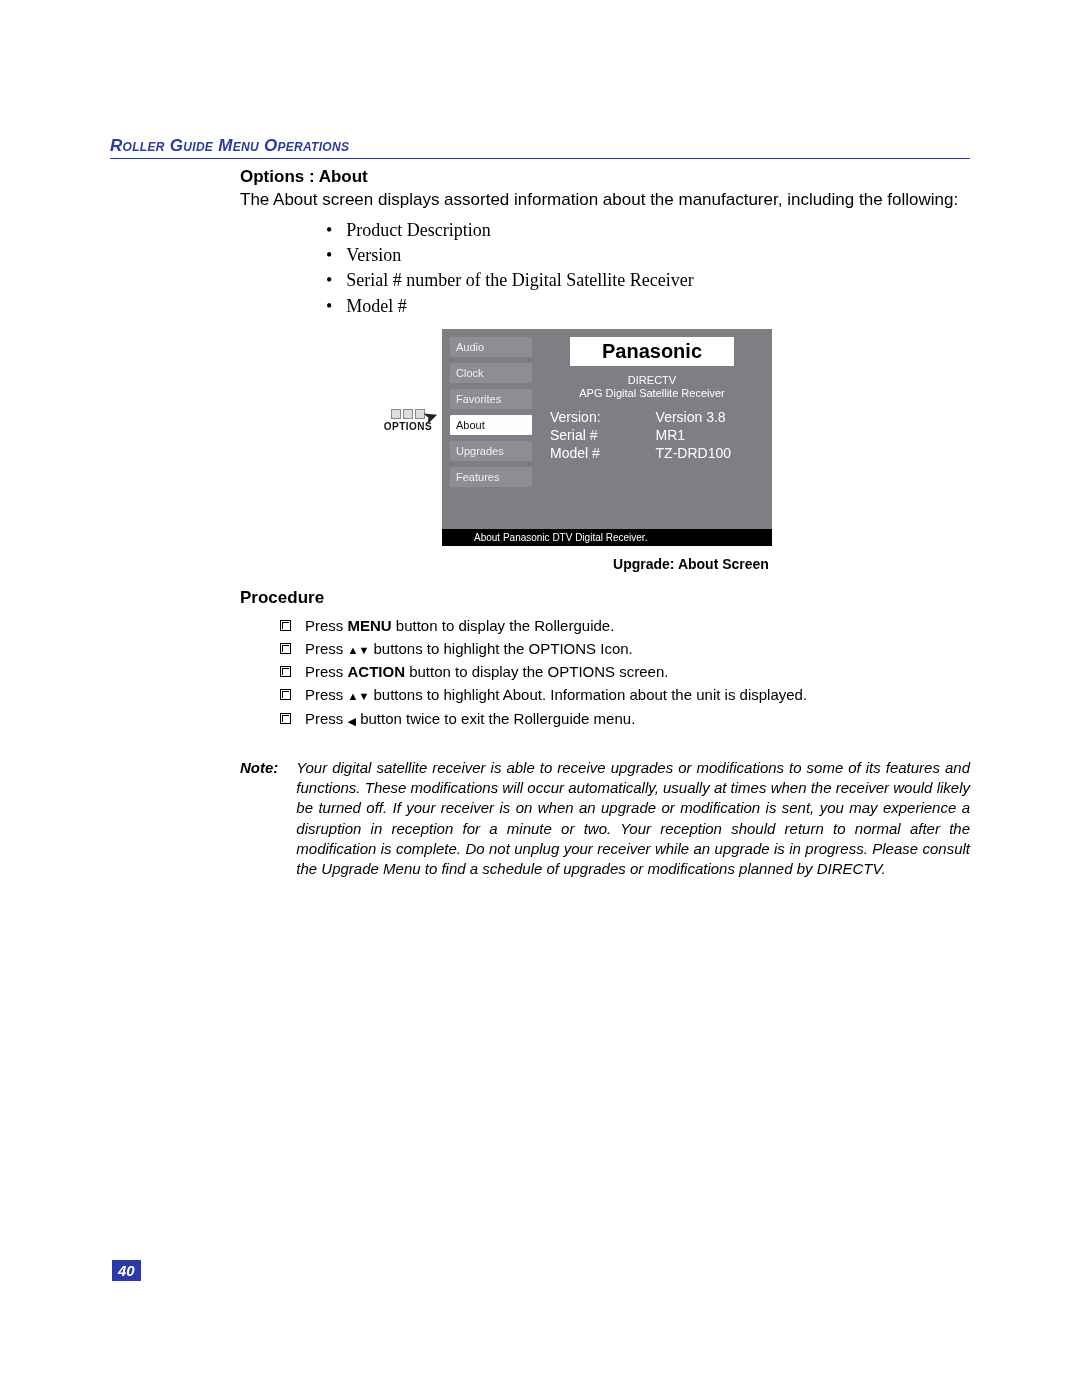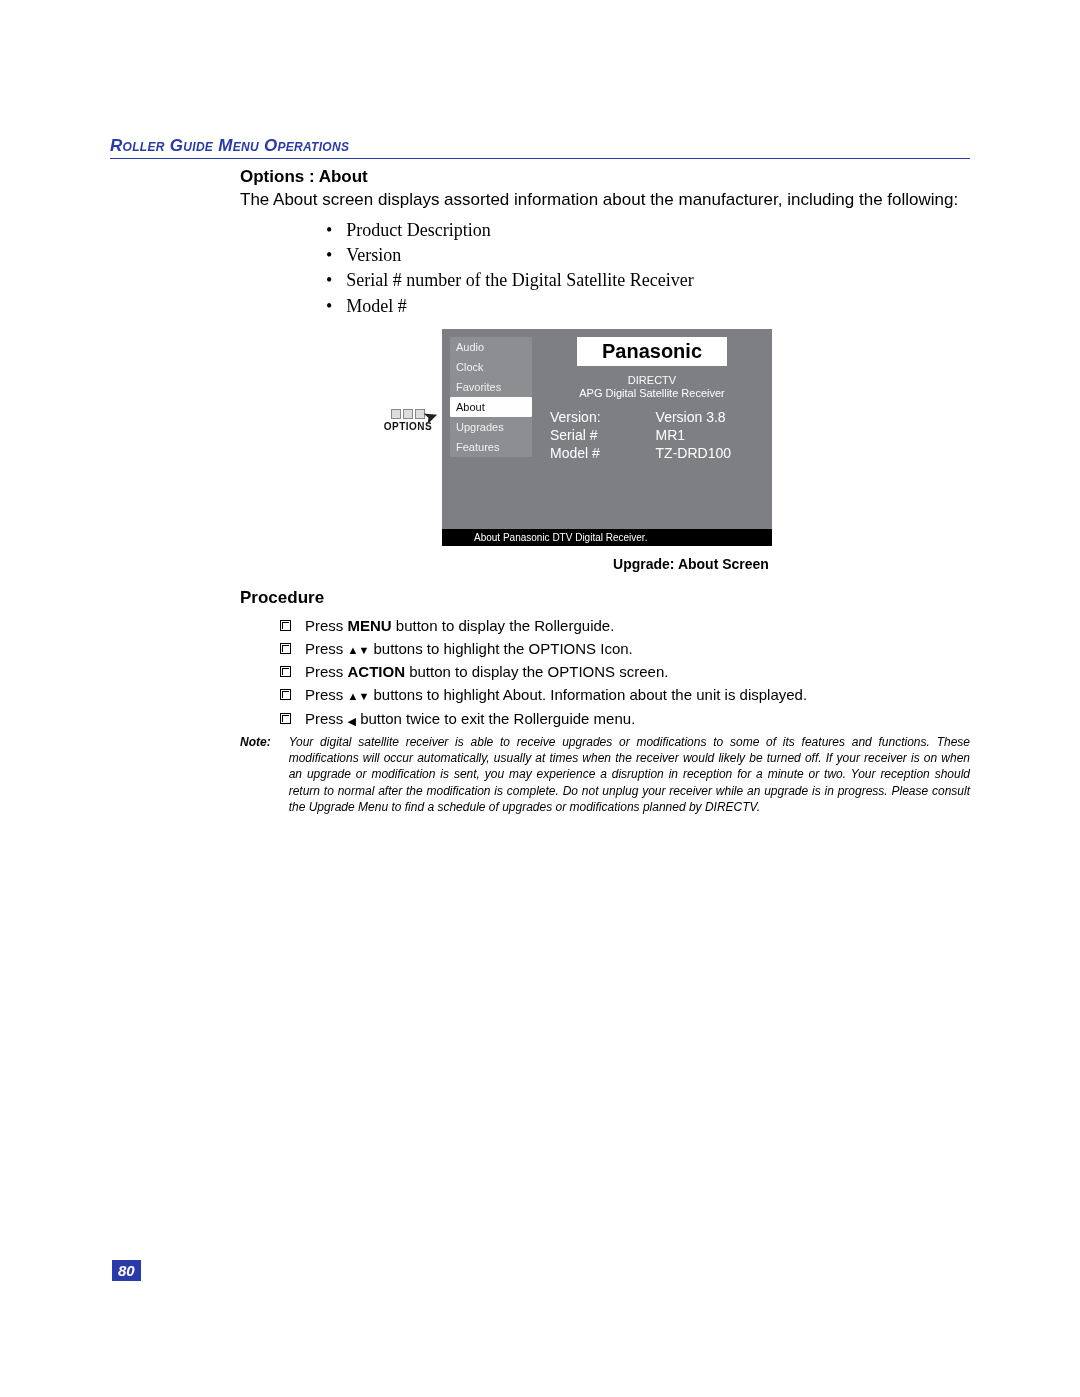--- a/index.html
+++ b/index.html
@@ -92,21 +92,21 @@
   }
   .tv-inner {
     display: flex;
     padding: 8px 0 0 0;
     min-height: 200px;
   }
   .menu-col {
     width: 90px;
     display: flex;
     flex-direction: column;
-    gap: 0;
+    gap: 6px;
     padding-left: 8px;
     font-size: 11px;
     color: #f1f1f1;
   }
   .menu-item {
     background: #8c8e91;
     padding: 4px 6px;
     border-radius: 1px;
     text-align: left;
   }
@@ -121,21 +121,21 @@
     font-size: 11px;
   }
   .brand {
     background: #fff;
     color: #000;
     font-weight: bold;
     font-size: 20px;
     text-align: center;
     padding: 3px 0;
     margin: 0 auto 8px auto;
-    width: 150px;
+    width: 164px;
   }
   .info-center { text-align: center; font-size: 11px; line-height: 1.25; margin-bottom: 8px; }
   .info-grid {
     display: grid;
     grid-template-columns: auto auto;
     column-gap: 26px;
     row-gap: 2px;
     font-size: 14px;
     margin-left: 6px;
   }
@@ -167,22 +167,22 @@
     width: 11px; height: 11px;
     border: 1.2px solid #000;
     box-shadow: inset 0 0 0 1px #fff, inset 2px 2px 0 0 #000;
     flex-shrink: 0;
     margin-top: 4px;
   }
   .tri-up::before { content: "▲"; font-size: 11px; }
   .tri-down::before { content: "▼"; font-size: 11px; }
   .tri-left::before { content: "◀"; font-size: 11px; position: relative; top: 1px; }
   .note-block {
-    margin-top: 4px;
-    font-size: 12px;
+    margin-top: 28px;
+    font-size: 15px;
     line-height: 1.35;
     font-style: italic;
     text-align: justify;
     display: flex;
     gap: 18px;
   }
   .note-label {
     font-weight: bold;
     font-style: italic;
     flex-shrink: 0;
@@ -301,13 +301,13 @@
     </div>
 
     <div class="note-block">
       <span class="note-label">Note:</span>
       <span>Your digital satellite receiver is able to receive upgrades or modifications to some of its features and functions. These modifications will occur automatically, usually at times when the receiver would likely be turned off. If your receiver is on when an upgrade or modification is sent, you may experience a disruption in reception for a minute or two. Your reception should return to normal after the modification is complete. Do not unplug your receiver while an upgrade is in progress. Please consult the Upgrade Menu to find a schedule of upgrades or modifications planned by DIRECTV.</span>
     </div>
 
   </div>
 </div>
 
-<div class="page-num">80</div>
+<div class="page-num">40</div>
 
 </body></html>

